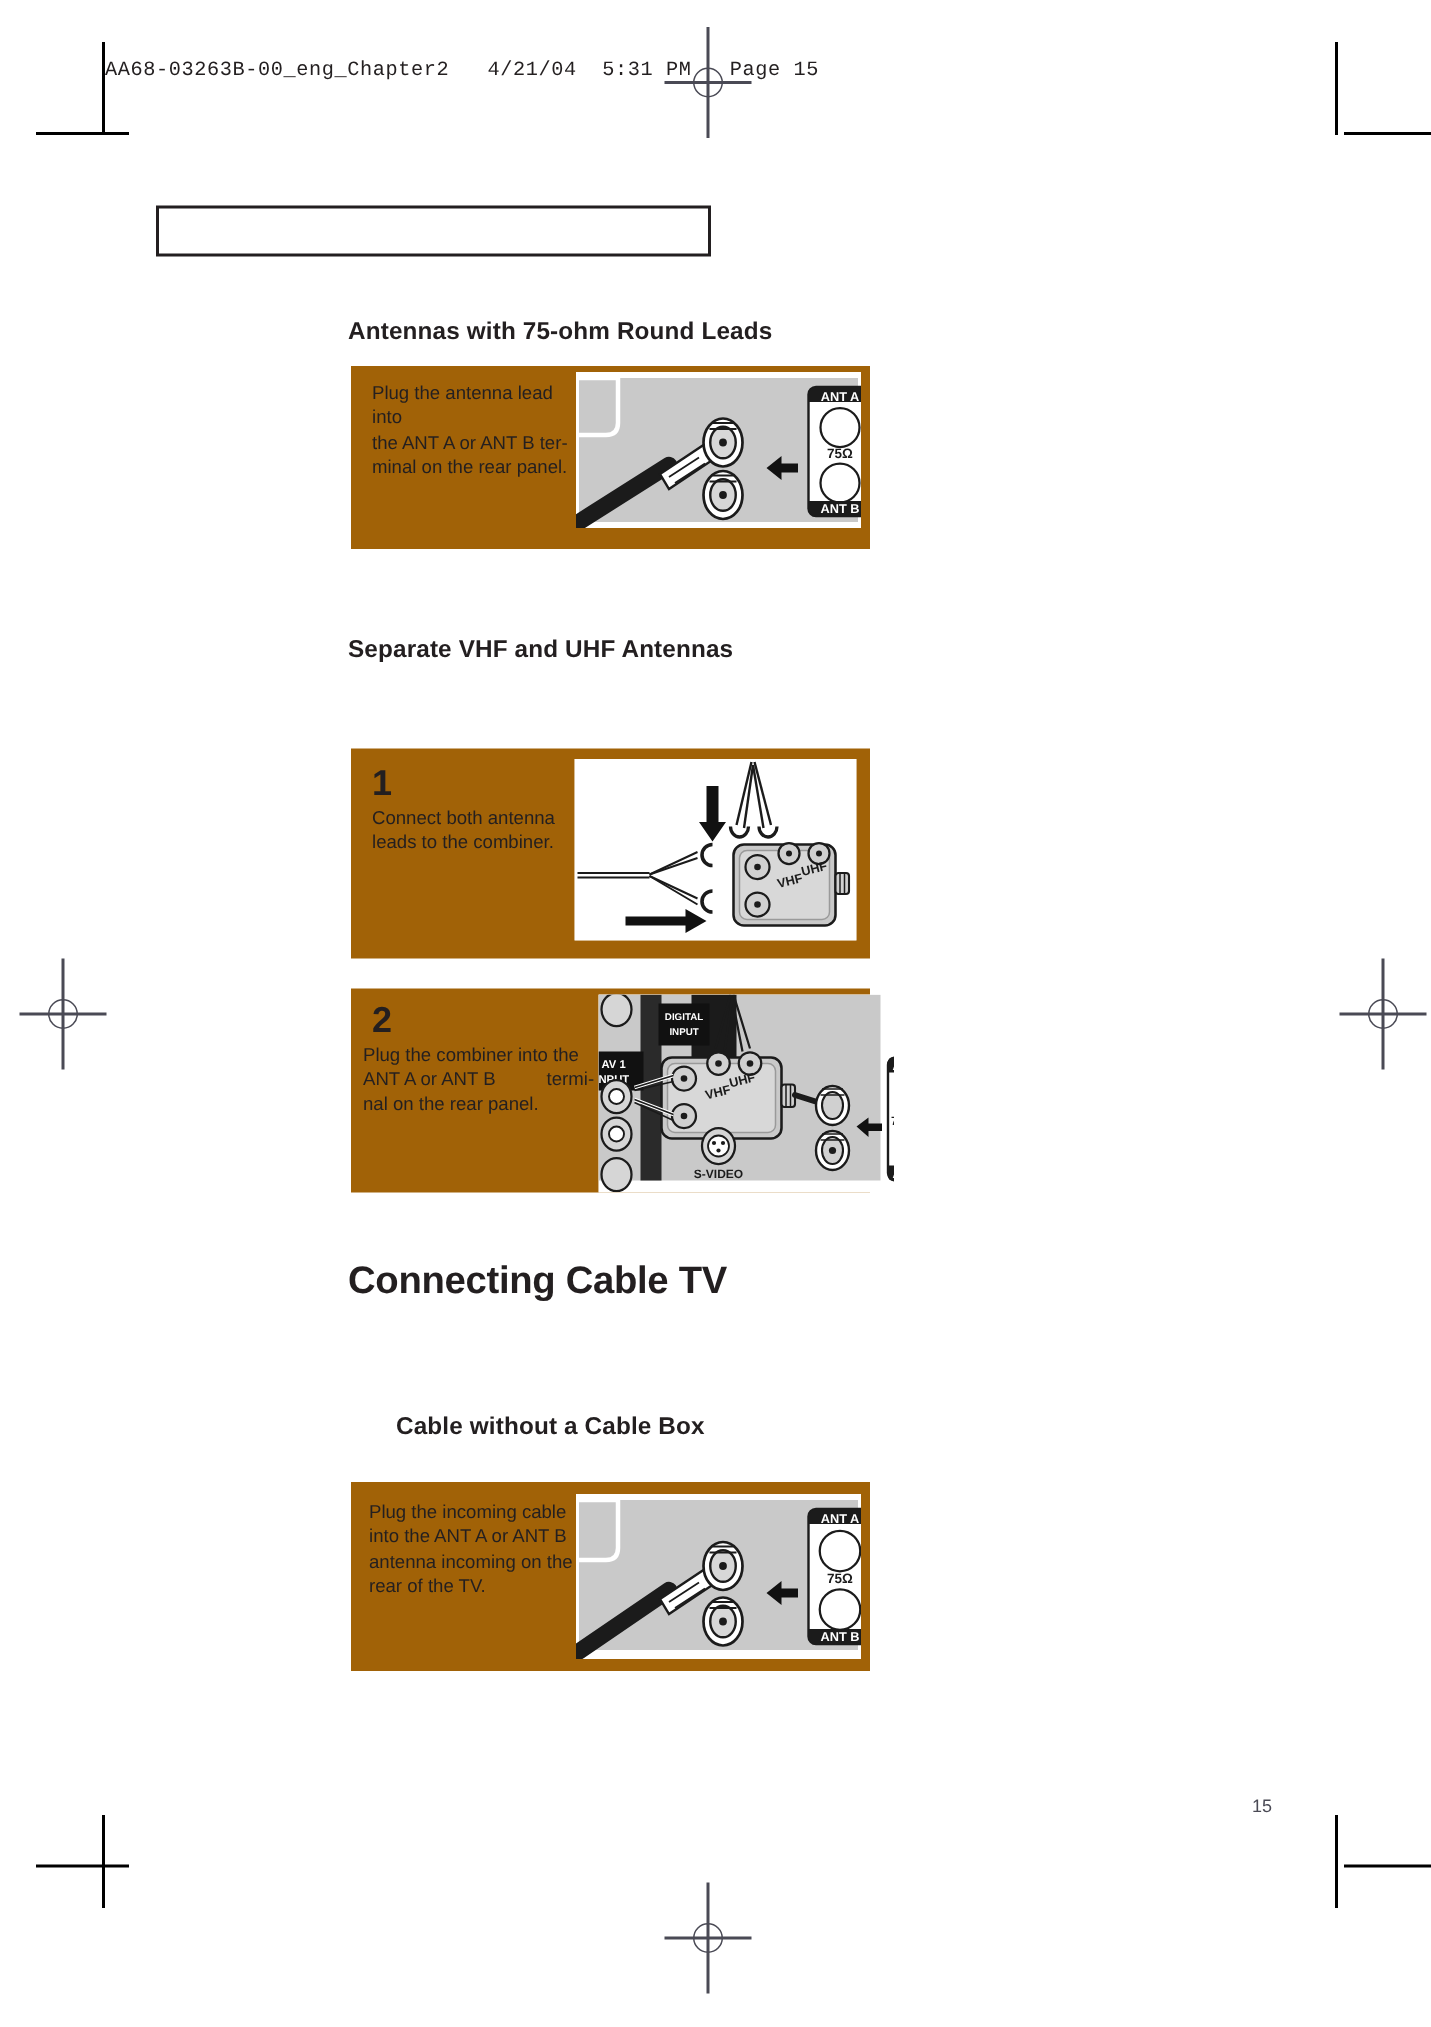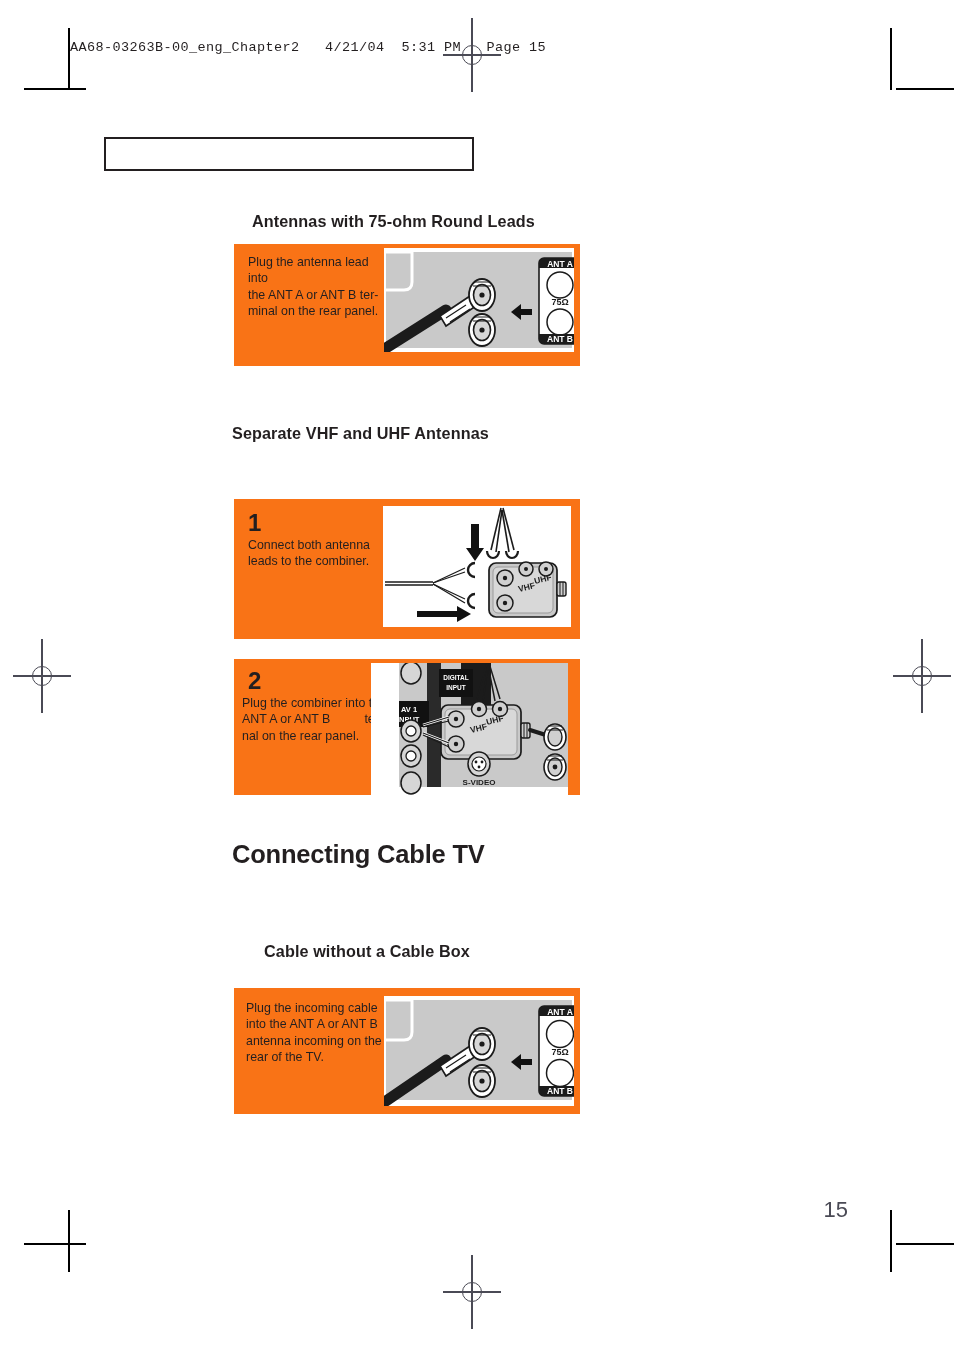--- a/index.html
+++ b/index.html
@@ -51,39 +51,39 @@
   }
   .h1 {
     position:absolute; left:232px;
     font-size:25.5px; font-weight:bold; letter-spacing:-.2px;
     color:#231f20;
   }
 
   
   .panel {
     position:absolute;
-    background:#f97316;
+    background:#a16207;
   }
   .panel .txt {
     position:absolute;
     font-size:12.4px; line-height:16.4px; color:#231f20;
   }
   .panel .stepnum {
     position:absolute;
     font-size:24px; font-weight:bold; line-height:1; color:#231f20;
   }
   .panel .fig {
     position:absolute; background:#ffffff; overflow:hidden;
   }
   .gap { display:inline-block; width:34px; }
 
   
   .folio {
     position:absolute; right:106px; top:1197px;
-    font-size:22px; color:#4a4a55;
+    font-size:12px; color:#4a4a55;
   }
 
   svg { display:block; }
 </style>
 </head>
 <body>
 
 <div class="crop-v" style="left:68px;  top:28px;  height:62px;"></div>
 <div class="crop-h" style="left:24px; top:88px;  width:62px;"></div>
 <div class="crop-v" style="left:890px; top:28px;  height:62px;"></div>
@@ -112,21 +112,21 @@
 <div class="reg trim-v" style="left:455px; top:1275px;">
   <div class="vline"></div>
   <div class="hline"></div>
   <div class="ring"></div>
 </div>
 
 <div class="slug">AA68-03263B-00_eng_Chapter2   4/21/04  5:31 PM   Page 15</div>
 
 <div class="header-box"></div>
 
-<div class="h2" style="top:212px;margin-left:20px;">Antennas with 75-ohm Round Leads</div>
+<div class="h2" style="top:212px;">Antennas with 75-ohm Round Leads</div>
 
 <div class="panel" style="left:234px; top:244px; width:346px; height:122px;">
   <div class="txt" style="left:14px; top:10px; width:140px;">
     <div>Plug the antenna lead into</div>
     <div>the ANT A or ANT B ter-</div>
     <div>minal on the rear panel.</div>
   </div>
 
   <div class="fig" style="left:150px; top:4px; width:190px; height:104px;">
     <svg width="190" height="104" viewBox="0 0 190 104">
@@ -236,21 +236,21 @@
 <div class="panel" style="left:234px; top:659px; width:346px; height:136px;">
   <div class="stepnum" style="left:14px; top:10px;">2</div>
   <div class="txt" style="left:8px; top:36px; width:160px;">
     <div>Plug the combiner into the</div>
     <div>
       <span>ANT A or ANT B</span><span class="gap"></span><span>termi-</span>
     </div>
     <div>nal on the rear panel.</div>
   </div>
 
-  <div class="fig" style="left:137px; top:4px; width:197px; height:132px;padding-left:28px;">
+  <div class="fig" style="left:165px; top:4px; width:197px; height:132px;">
     <svg width="197" height="132" viewBox="0 0 197 132">
       <rect x="0" y="0" width="197" height="132" fill="#ffffff"></rect>
       <rect x="0" y="0" width="188" height="124" fill="#c9c9c9"></rect>
 
       <rect x="28" y="0" width="14" height="124" fill="#2a2a2a"></rect>
       <rect x="62" y="0" width="30" height="70" fill="#1b1b1b"></rect>
 
       <g>
         <rect x="40" y="6" width="34" height="28" fill="#111111"></rect>
         <text x="57" y="17" font-family="Liberation Sans, sans-serif" font-size="6.5" font-weight="bold" fill="#ffffff" text-anchor="middle">DIGITAL</text>

